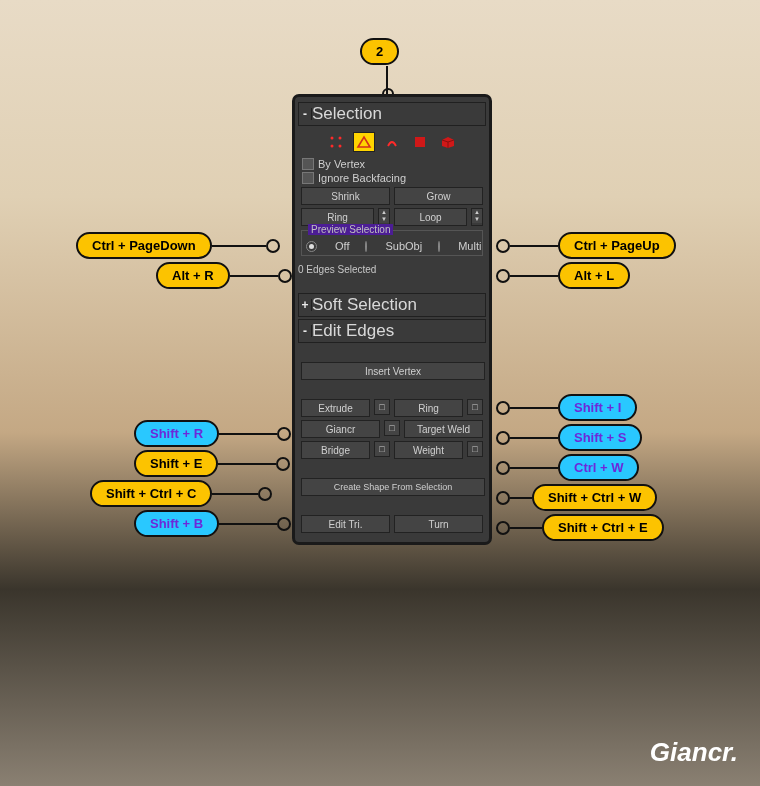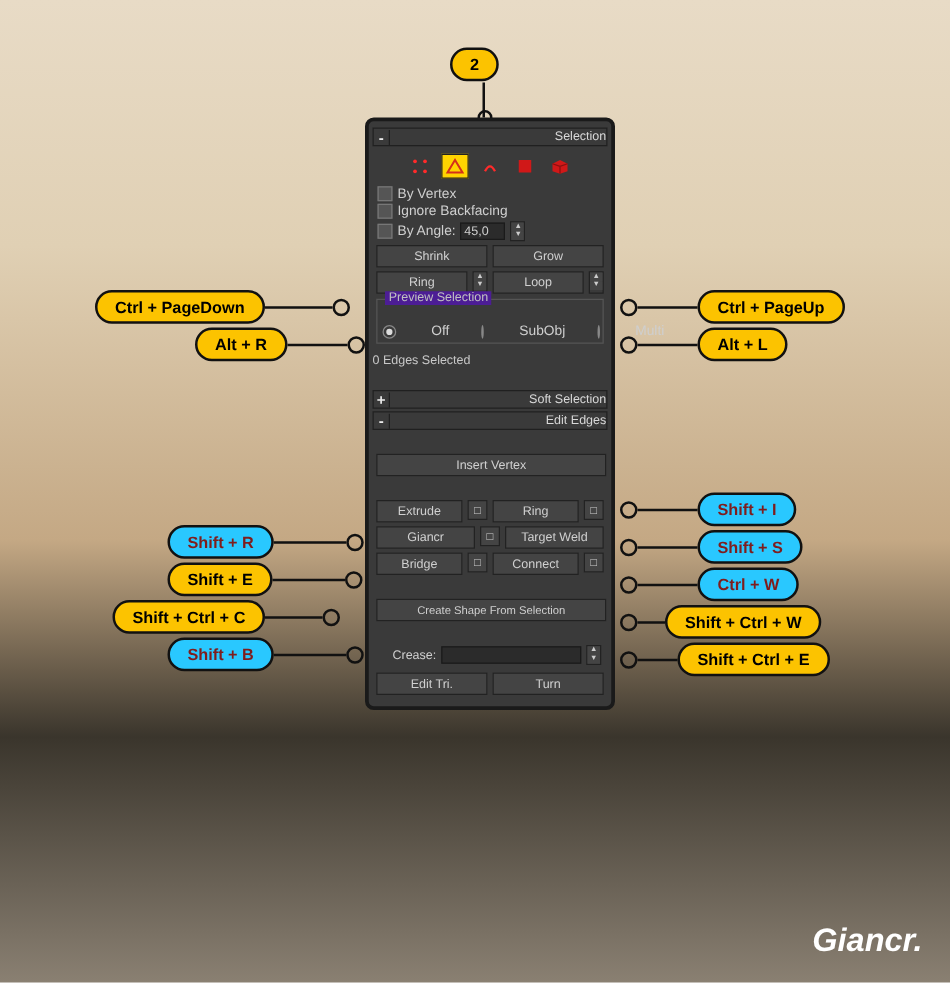--- a/index.html
+++ b/index.html
@@ -1,47 +1,47 @@
 <!DOCTYPE html>
 <html><head>
 <meta charset="utf-8">
 <style>
 html,body{margin:0;padding:0;width:760px;height:786px;overflow:hidden;font-family:Arial,Helvetica,sans-serif}
 body{background:linear-gradient(180deg,#e8dbc6 0%,#e0d0b4 25%,#c4a884 55%,#3a352c 75%,#8a8072 100%);position:relative}
 .panel{position:absolute;left:292px;top:94px;width:200px;background:#3a3a3a;border:3px solid #1a1a1a;border-radius:7px;color:#cfcfcf;font-size:11px;padding:3px 3px 6px 3px;box-sizing:border-box}
 .rollout-hdr{display:flex;align-items:center;margin:2px 0;border:1px solid #202020;background:#3a3a3a}
 .rollout-toggle{width:12px;height:12px;display:flex;align-items:center;justify-content:center;font-weight:bold;font-size:12px;color:#eaeaea;border-right:1px solid #202020;cursor:pointer}
-.rollout-title{flex:1;text-align:right;color:#d8d8d8;font-size:10px;padding:1px 0}
+.rollout-title{flex:1;text-align:left;color:#d8d8d8;font-size:17px;padding:1px 0}
 .subobj-row{display:flex;justify-content:center;gap:6px;margin:6px 0}
 .subobj-icon{width:20px;height:18px;display:flex;align-items:center;justify-content:center;border:1px solid transparent}
 .subobj-icon.active{background:#ffd400;border:1px solid #222}
 .checkrow{display:flex;align-items:center;gap:4px;margin:2px 4px}
 .chk{width:10px;height:10px;border:1px solid #777;background:#555}
 .spinner{width:36px;height:14px;background:#2b2b2b;border:1px solid #1a1a1a;color:#cfcfcf;font-size:10px;padding:0 2px;box-sizing:border-box}
 .btn{background:#444;border:1px solid #222;color:#d0d0d0;font-size:10px;height:16px;display:flex;align-items:center;justify-content:center;cursor:pointer}
 .row2{display:flex;gap:4px;margin:3px 3px}
 .row2 .btn{flex:1}
 .arrows{width:10px;display:flex;flex-direction:column;border:1px solid #222}
 .arrows div{height:7px;background:#444;font-size:6px;line-height:6px;text-align:center;color:#ccc}
 .group-box{border:1px solid #555;margin:4px 3px;padding:3px 4px;position:relative}
 .group-label{position:absolute;top:-7px;left:6px;background:#4c1d95;padding:0 3px;font-size:10px;color:#c0c0c0}
-.radio-row{display:flex;gap:26px;align-items:center;margin-top:16px}
+.radio-row{display:flex;gap:16px;align-items:center;margin-top:6px}
 .radio{width:9px;height:9px;border-radius:50%;border:1px solid #888;display:inline-block;margin-right:2px}
 .radio.selected::after{content:"";display:block;width:5px;height:5px;background:#ddd;border-radius:50%;margin:2px}
 .status{text-align:left;font-size:10px;color:#c8c8c8;margin:8px 0 18px}
 .field-row{display:flex;align-items:center;gap:4px;margin:3px 5px}
 .field-row label{flex:0 0 46px;text-align:right;font-size:10px}
 .field-row .spinner{flex:1}
 .mini-btn{width:14px;height:14px;background:#444;border:1px solid #222;display:flex;align-items:center;justify-content:center;font-size:9px;color:#ccc;cursor:pointer}
 .wide-btn{margin:19px 3px}
 .wide-btn .btn{width:100%}
 .callout{position:absolute;display:flex;align-items:center}
 .pill{font-weight:900;font-size:13px;padding:4px 14px;border-radius:15px;border:2px solid #111;white-space:nowrap}
 .pill.yellow{background:#fcc300;color:#000}
-.pill.blue{background:#29c8ff;color:#7f1d1d}
+.pill.blue{background:#29c8ff;color:#6d28d9}
 .lead{height:2px;background:#111;position:relative}
 .lead.left{margin-left:0}
 .lead.right{margin-right:0}
 .hook{width:10px;height:10px;border:2px solid #111;border-radius:50%;background:transparent;flex:0 0 10px}
 .vlead-top{position:absolute;left:386px;top:66px;width:2px;height:28px;background:#111}
 .vlead-top::after{content:"";position:absolute;bottom:-6px;left:-4px;width:8px;height:8px;border:2px solid #111;border-radius:50%}
 .brand{position:absolute;bottom:18px;right:22px;font-weight:700;font-style:italic;color:#fff;font-size:26px}
 svg{display:block}
 </style>
 </head>
@@ -92,29 +92,20 @@
   </div>
 
   <div class="checkrow">
     <span class="chk"></span>
     <span>By Vertex</span>
   </div>
   <div class="checkrow">
     <span class="chk"></span>
     <span>Ignore Backfacing</span>
   </div>
-  <div class="checkrow">
-    <span class="chk"></span>
-    <span>By Angle:</span>
-    <input class="spinner" value="45,0" style="">
-    <span class="arrows">
-        <div>▲</div>
-        <div>▼</div>
-      </span>
-  </div>
 
   <div class="row2">
     <div class="btn">Shrink</div>
     <div class="btn">Grow</div>
   </div>
   <div class="row2">
     <div class="btn">Ring</div>
     <span class="arrows">
         <div>▲</div>
         <div>▼</div>
@@ -161,36 +152,28 @@
     <div class="mini-btn">□</div>
   </div>
   <div class="row2">
     <div class="btn">Giancr</div>
     <div class="mini-btn">□</div>
     <div class="btn">Target Weld</div>
   </div>
   <div class="row2">
     <div class="btn">Bridge</div>
     <div class="mini-btn">□</div>
-    <div class="btn">Connect</div>
+    <div class="btn">Weight</div>
     <div class="mini-btn">□</div>
   </div>
 
   <div class="wide-btn">
       <div class="btn" style="font-size:9px">Create Shape From Selection</div>
     </div>
 
-  <div class="field-row">
-    <label>Crease:</label>
-    <input class="spinner" style="">
-    <span class="arrows">
-        <div>▲</div>
-        <div>▼</div>
-      </span>
-  </div>
 
   <div class="row2" style="margin-top:6px">
     <div class="btn">Edit Tri.</div>
     <div class="btn">Turn</div>
   </div>
 </div>
 
 <div class="callout" style="left:76px;top:232px">
   <span class="pill yellow">Ctrl + PageDown</span>
   <span class="lead left" style="width:54px"></span>

